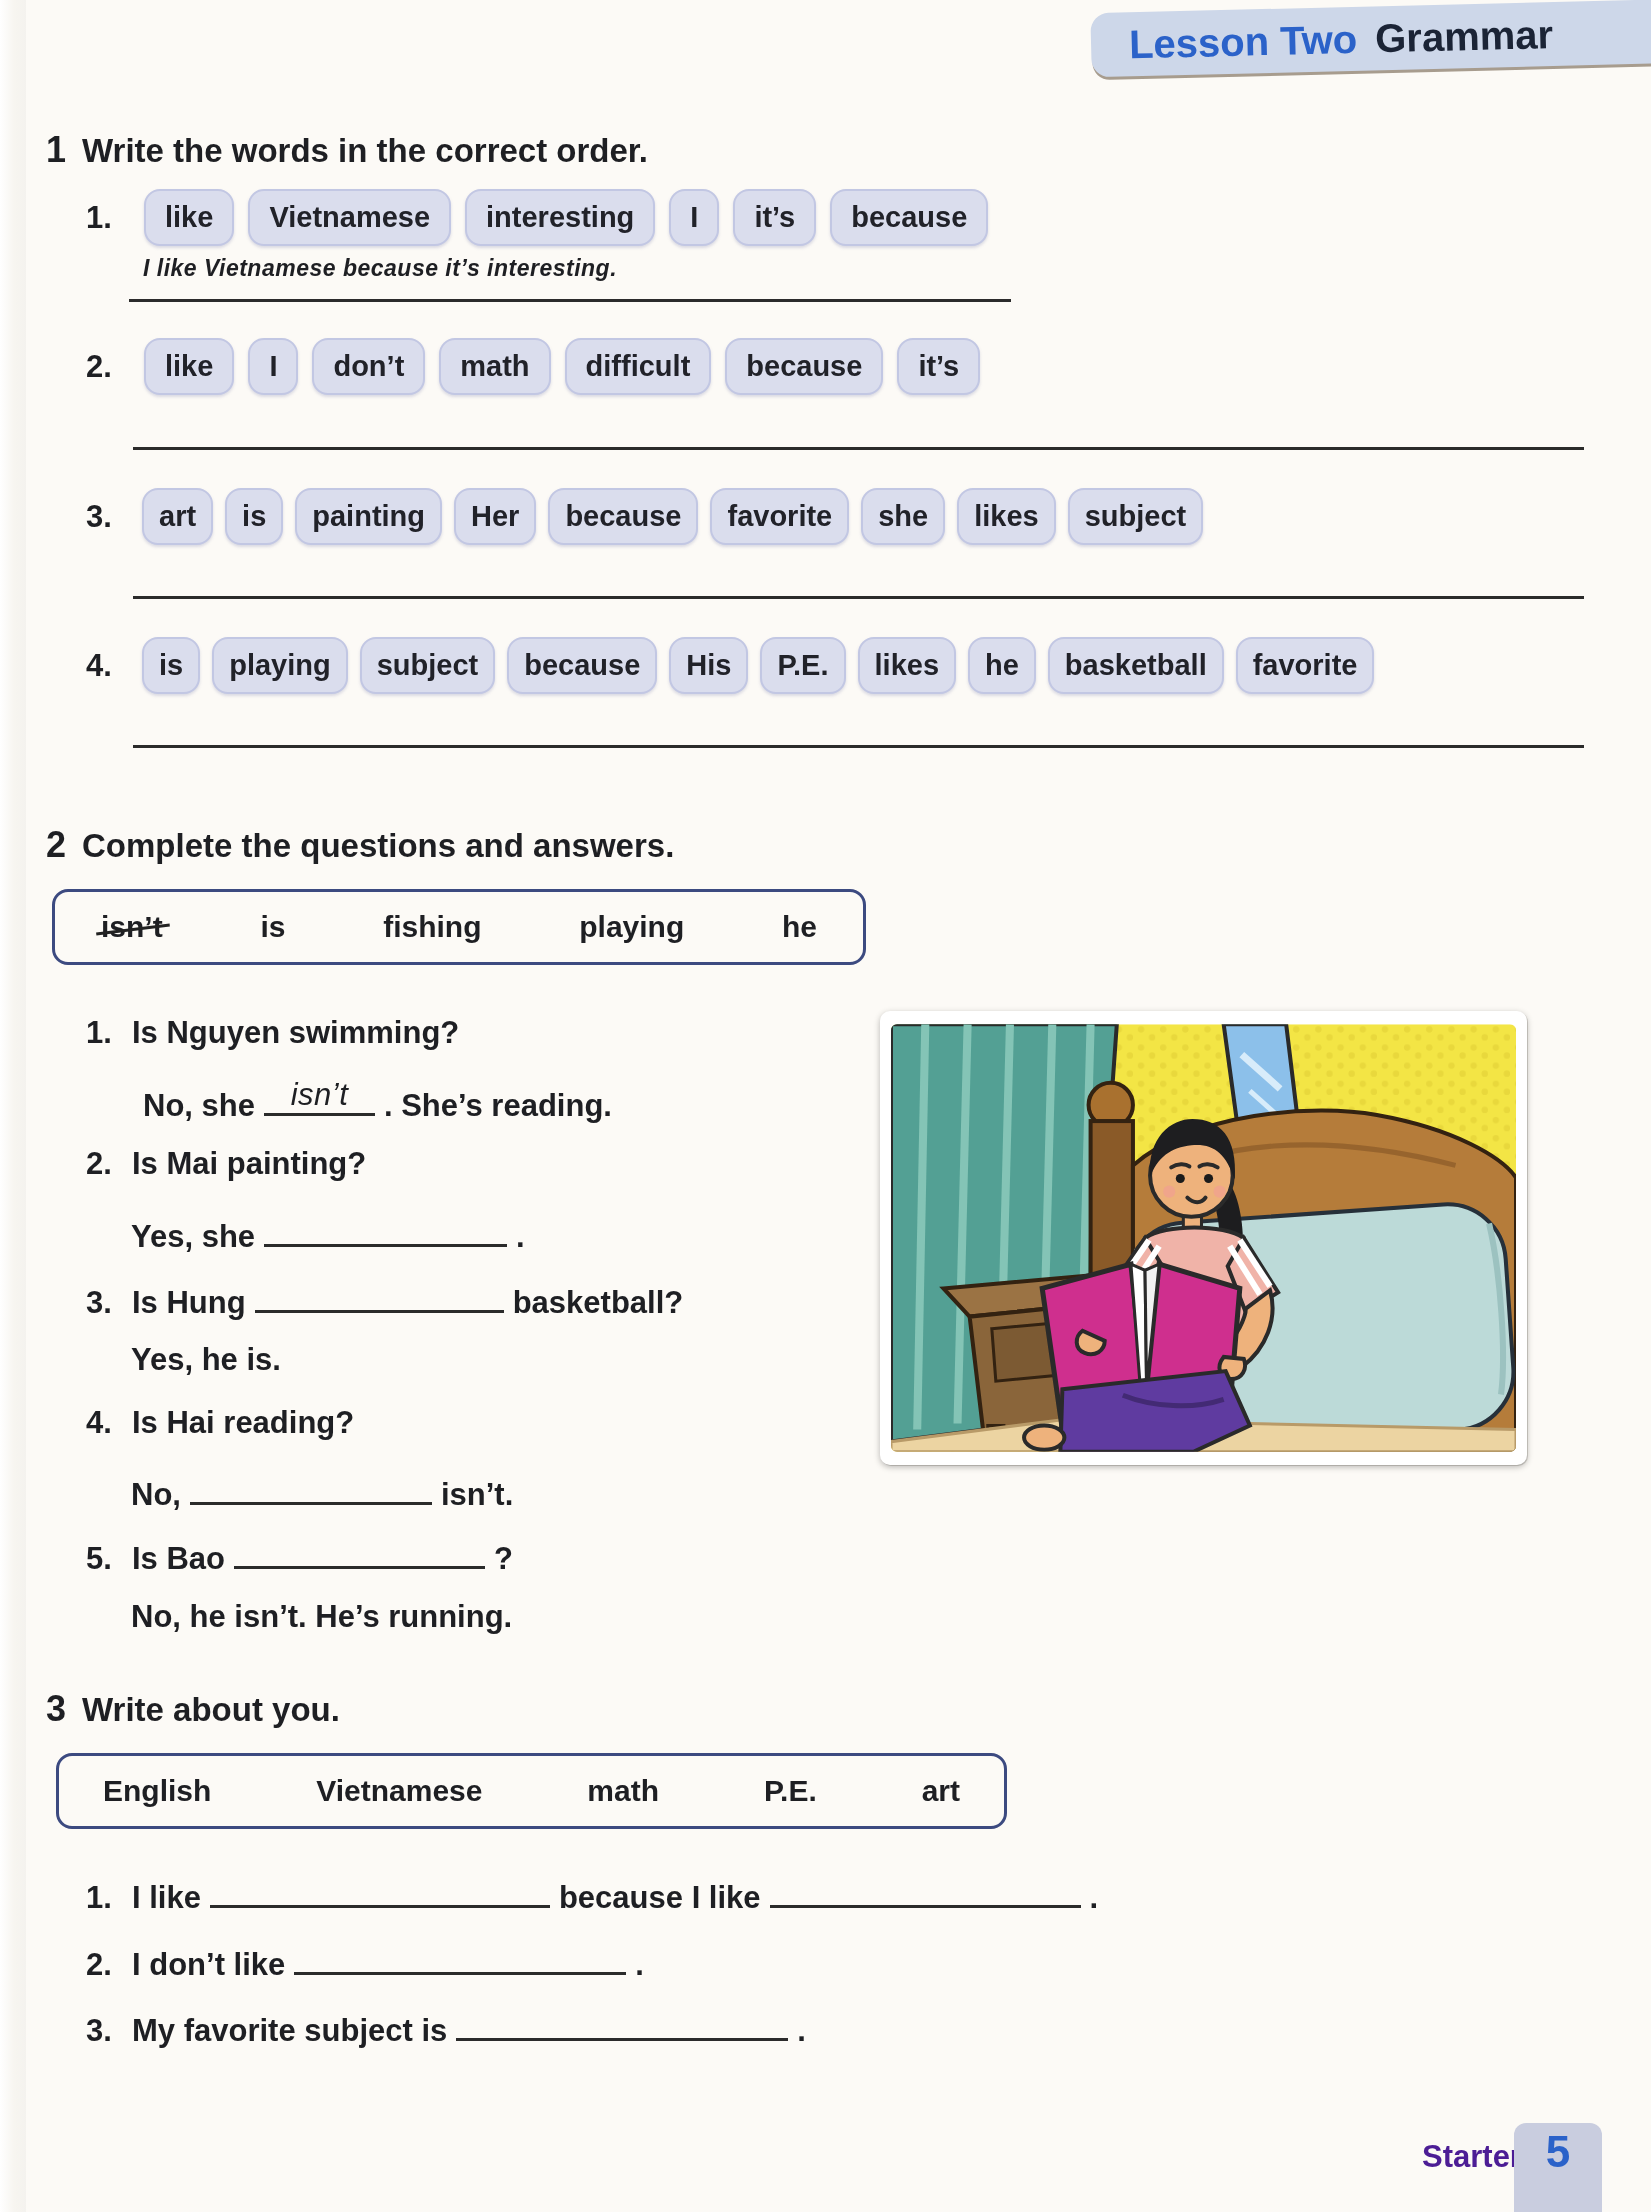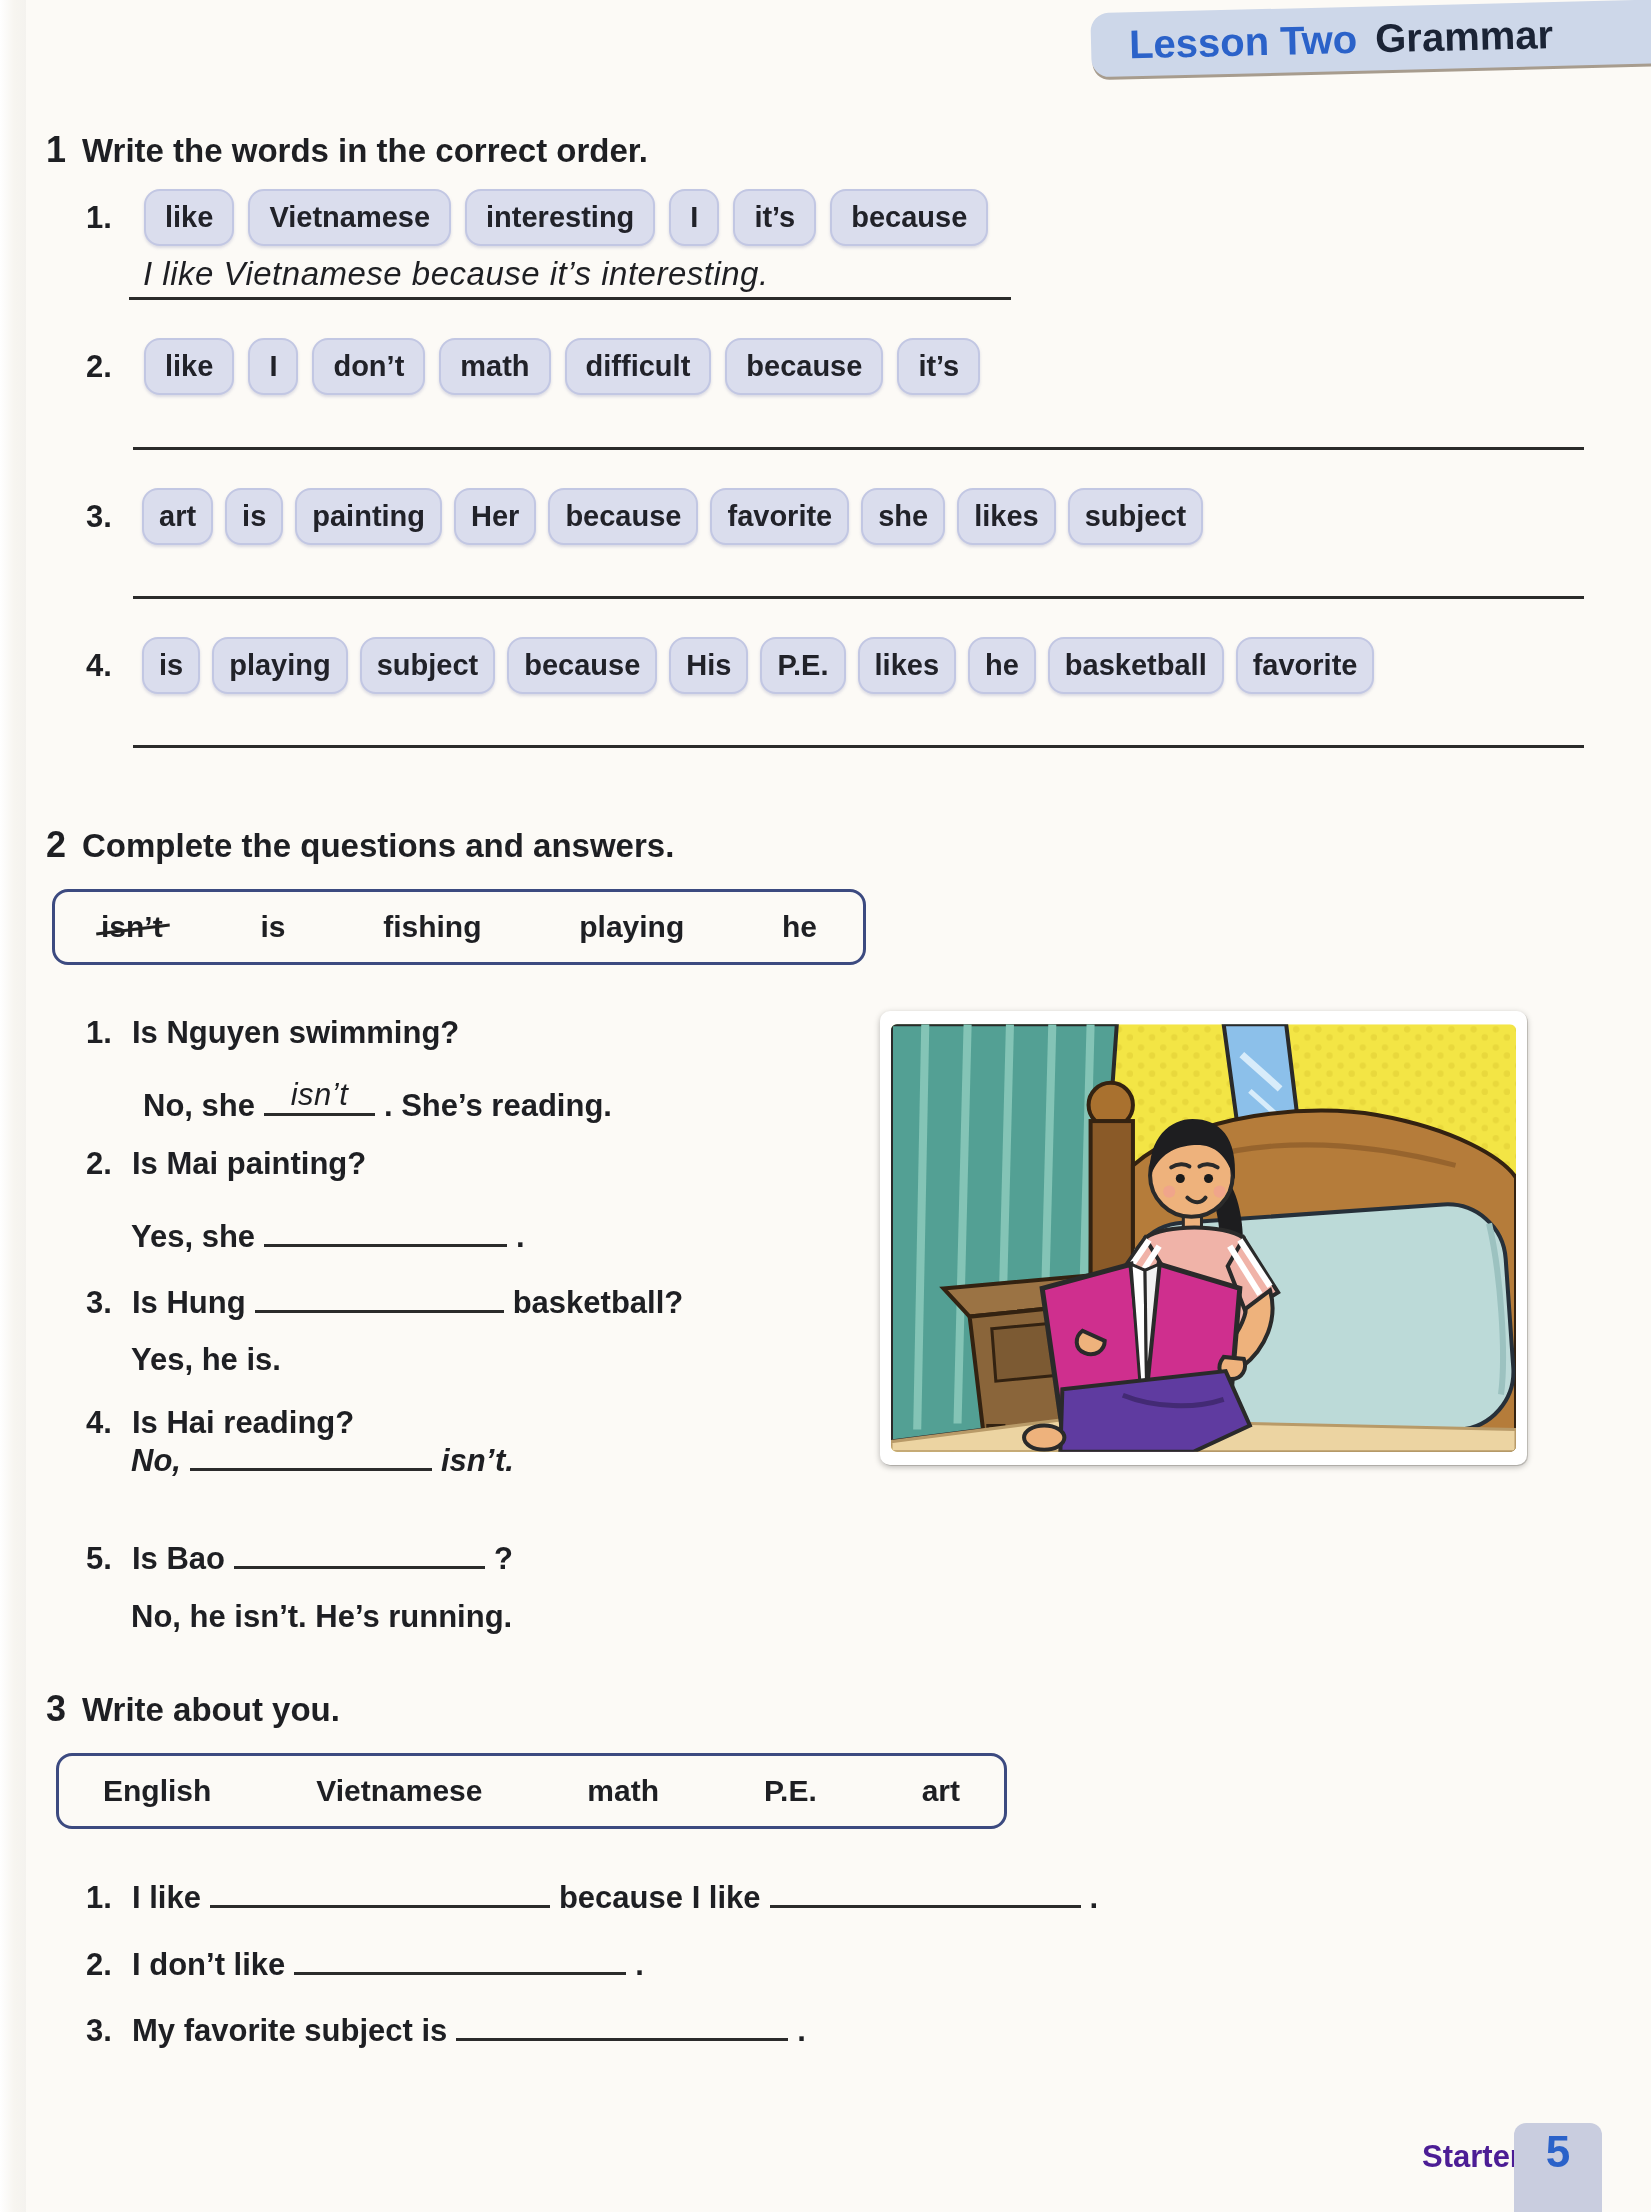--- a/index.html
+++ b/index.html
@@ -24,21 +24,21 @@
   .chip-row{position:absolute;left:86px;display:flex;align-items:center;gap:14px;white-space:nowrap;}
   .item-num{font-size:31px;font-weight:bold;min-width:44px;}
   .chip{background:#dadded;border:2px solid #c2c7e3;border-radius:16px;padding:10px 19px;
         font-size:29px;font-weight:bold;color:#212229;box-shadow:0 2px 3px rgba(120,125,170,.25);}
   .chip-row.tight{gap:12px;}
   .chip-row.tight .chip{padding:10px 15px;}
 
   
   .rule{position:absolute;border-top:3px solid #2b2b2b;height:0;}
   .hand-answer{position:absolute;left:129px;width:868px;border-bottom:3px solid #2b2b2b;
-        font-style:italic;font-size:33px;padding:0 0 4px 14px;letter-spacing:0.5px;}
+        font-style:italic;font-size:23px;padding:0 0 17px 14px;letter-spacing:0.5px;font-weight:bold;}
 
   
   .word-box{position:absolute;border:3px solid #3c4a80;border-radius:16px;display:flex;
         align-items:center;justify-content:space-between;box-sizing:border-box;background:#fcfaf6;}
   .bank-word{font-size:30px;font-weight:bold;position:relative;}
   .bank-word.crossed::after{content:'';position:absolute;left:-5px;right:-7px;top:52%;
         border-top:3px solid #222;transform:rotate(-7deg);}
 
   
   .q-line{position:absolute;left:86px;display:flex;align-items:baseline;font-size:31px;
@@ -171,21 +171,21 @@
     <span>basketball?</span>
   </div>
   <div class="q-line answer" style="top:1342px;justify-content:flex-end;">
     <span>Yes, he is.</span>
   </div>
 
   <div class="q-line" style="top:1405px;">
     <span class="item-num">4.</span>
     <span>Is Hai reading?</span>
   </div>
-  <div class="q-line answer" style="top:1436px;font-style:italic;">
+  <div class="q-line answer" style="top:1470px;">
     <span>No,</span>
     <span class="blank" style="width:242px;"></span>
     <span>isn’t.</span>
   </div>
 
   <div class="q-line" style="top:1534px;">
     <span class="item-num">5.</span>
     <span>Is Bao</span>
     <span class="blank" style="width:251px;"></span>
     <span>?</span>

